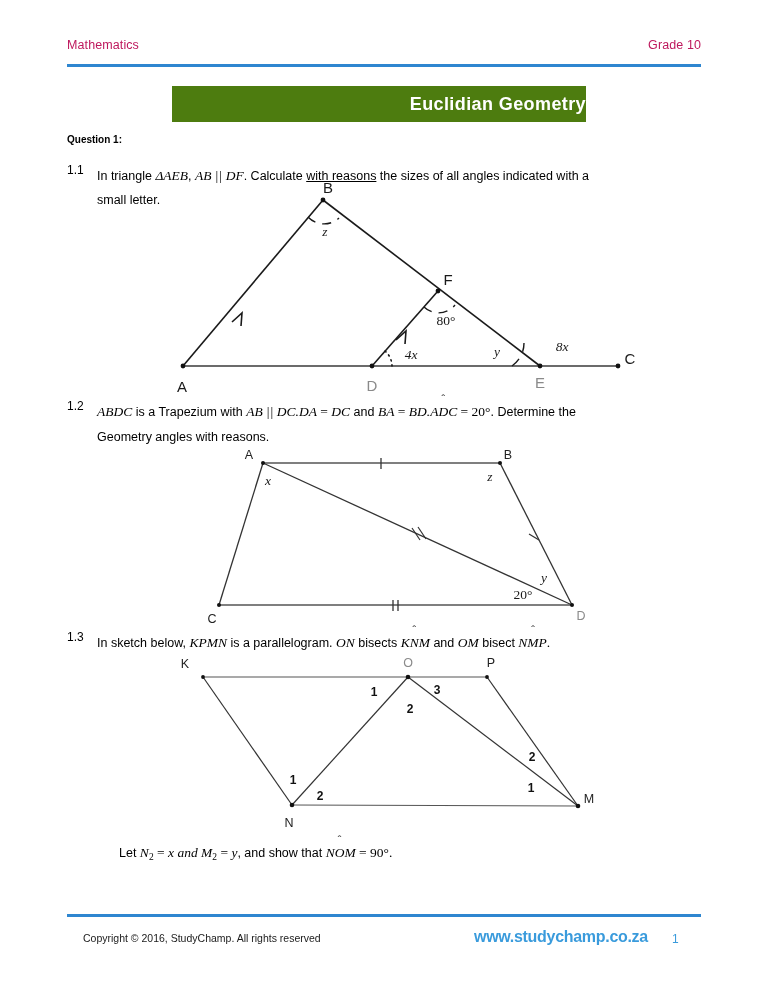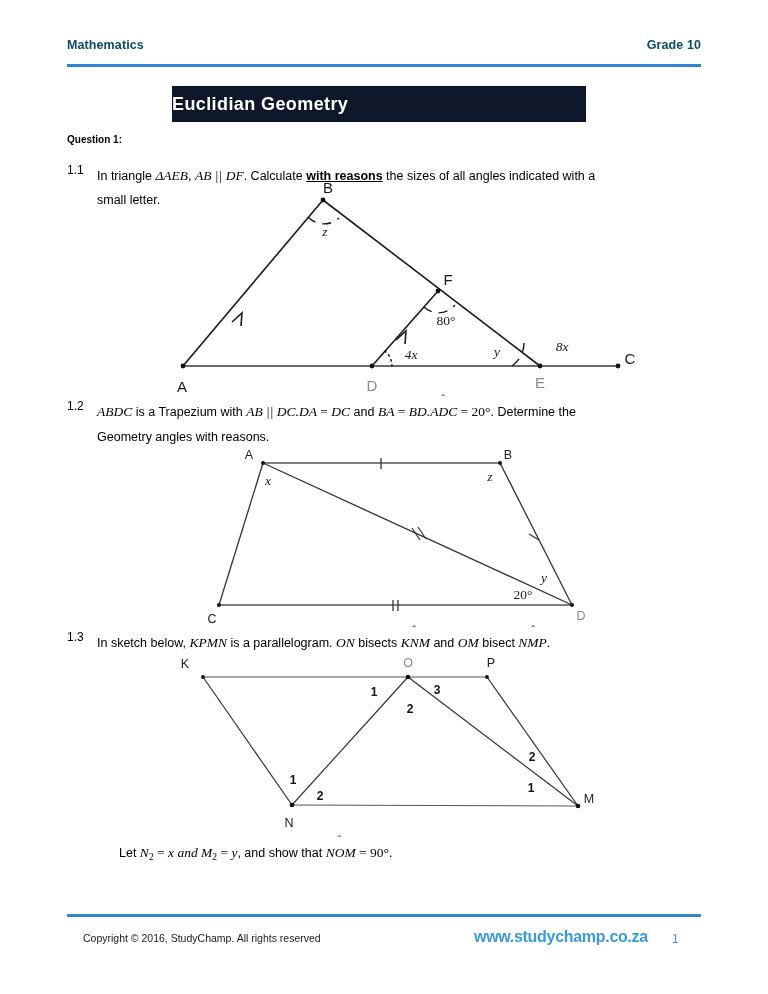--- a/index.html
+++ b/index.html
@@ -27,44 +27,44 @@
     position: absolute;
     left: 67px;
     top: 38px;
     width: 634px;
     display: flex;
     justify-content: space-between;
     align-items: baseline;
   }
   .header-left, .header-right {
     font-size: 12.5px;
-    font-weight: bold;
-    color: #0c4a6e;
+    font-weight: normal;
+    color: #be185d;
     letter-spacing: 0.1px;
   }
   .header-rule {
     position: absolute;
     left: 67px;
     top: 64px;
     width: 634px;
     height: 2.5px;
     background: #2E86D0;
   }
 
   
   .title-banner {
     position: absolute;
     left: 172px;
     top: 86px;
     width: 414px;
     height: 36px;
-    background: #0f172a;
+    background: #4d7c0f;
     display: flex;
     align-items: center;
-    justify-content: flex-start;
+    justify-content: flex-end;
   }
   .title-banner-text {
     color: #ffffff;
     font-size: 18px;
     font-weight: bold;
     letter-spacing: 0.4px;
   }
 
   
   .q-heading {
@@ -78,21 +78,21 @@
     position: absolute;
     font-size: 12px;
   }
   .qtext {
     position: absolute;
     font-size: 12.5px;
     line-height: 25px;
   }
   .mi { font-family: "Liberation Serif", serif; font-style: italic; font-size: 13.5px; }
   .mn { font-family: "Liberation Serif", serif; font-style: normal; font-size: 13.5px; }
-  .ul { text-decoration: underline; font-weight: bold; }
+  .ul { text-decoration: underline; font-weight: normal; }
   .sub { font-size: 9.5px; vertical-align: -0.28em; font-family: "Liberation Serif", serif; font-style: normal;}
   .hatwrap { position: relative; display: inline-block; }
   .hatwrap > .hatmark {
     position: absolute;
     left: 50%;
     top: -0.52em;
     transform: translateX(-50%);
     font-size: 11px;
     font-family: "Liberation Serif", serif;
     font-style: normal;

